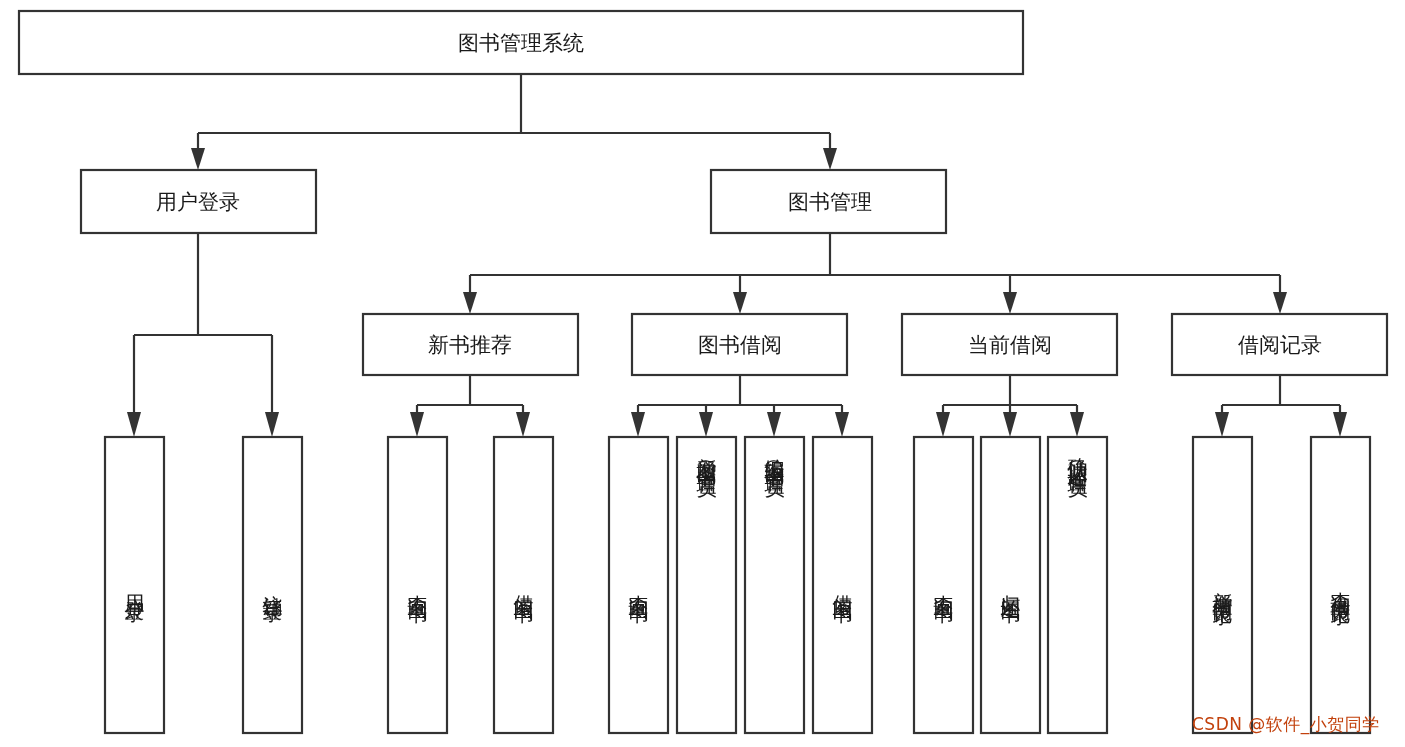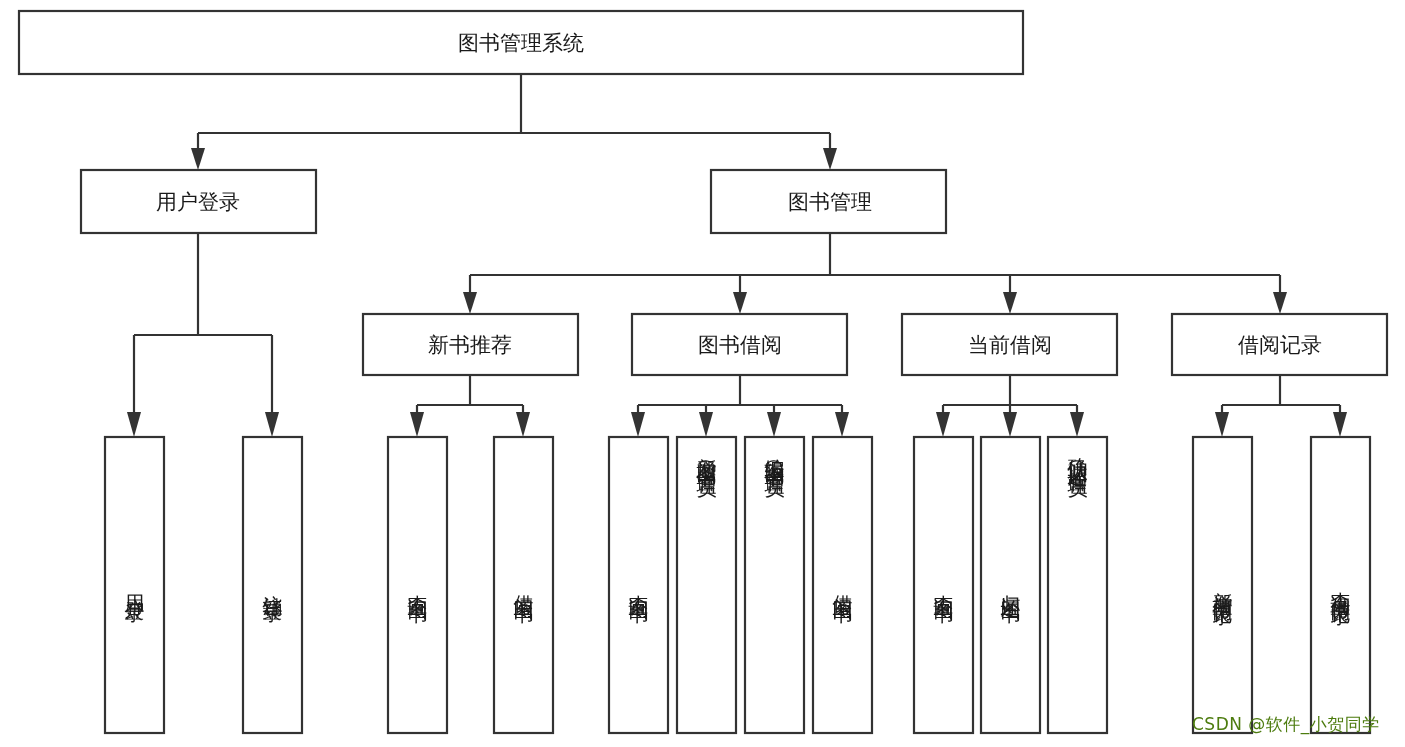--- a/index.html
+++ b/index.html
@@ -63,21 +63,21 @@
     font-size: 20px;
     line-height: 1.05;
     letter-spacing: 3px;
     color: #1a1a1a;
     white-space: nowrap;
   }
   .watermark {
     position: absolute;
     font-family: "DejaVu Sans", "Liberation Sans", sans-serif;
     font-size: 17px;
-    color: #4d7c0f;
+    color: #c2410c;
     white-space: nowrap;
     letter-spacing: 0.5px;
   }
 </style>
 </head>
 <body>
 
 <div id="diagram-root">
 
   <svg id="tree-svg" viewBox="0 0 1405 747">

